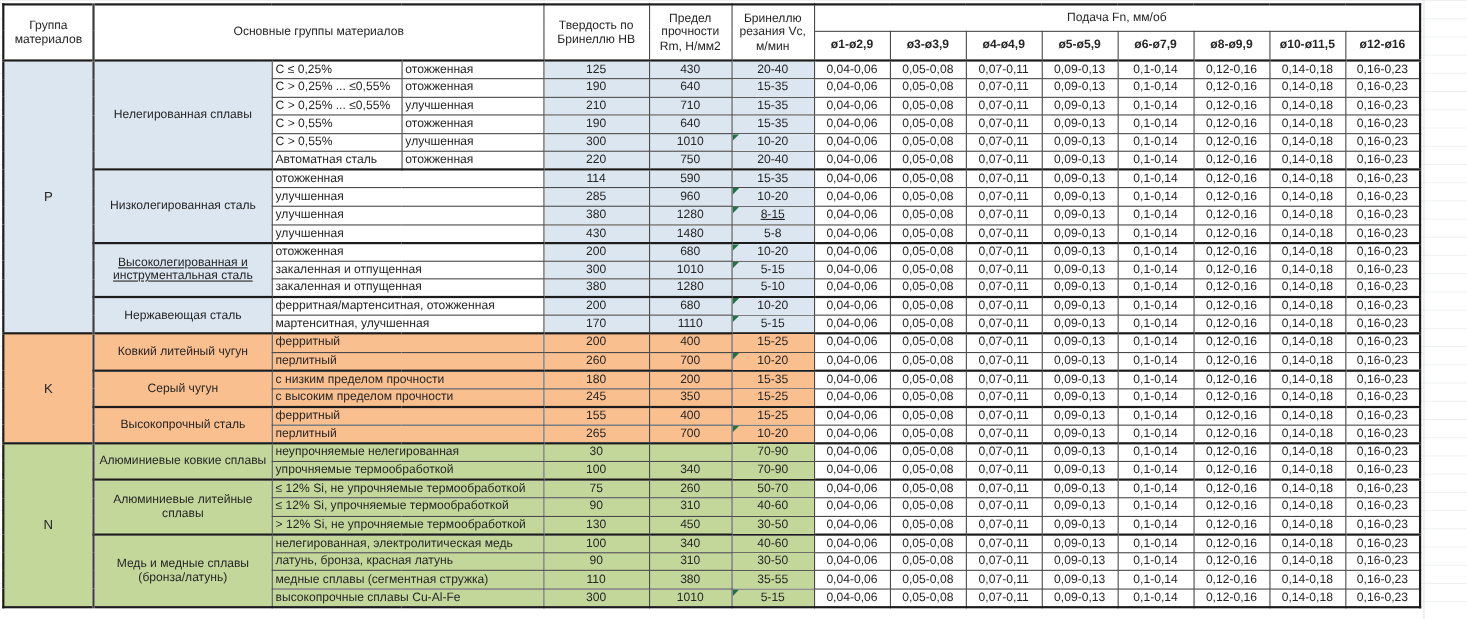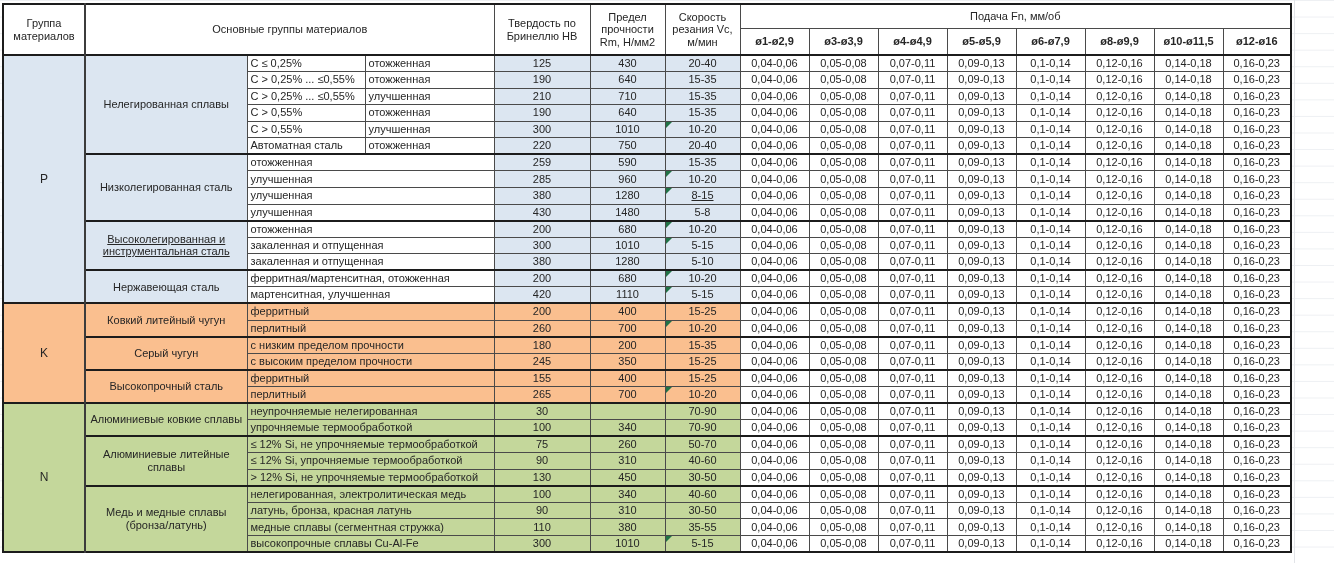--- a/index.html
+++ b/index.html
@@ -50,21 +50,21 @@
         <col style="width:69px">
         <col style="width:69px">
         <col style="width:68px">
     </colgroup>
     <thead>
       <tr class="r1">
         <th rowspan="2" class="thick-r">Группа материалов</th>
         <th rowspan="2" colspan="3">Основные группы материалов</th>
         <th rowspan="2">Твердость по Бринеллю HB</th>
         <th rowspan="2">Предел прочности Rm, Н/мм2</th>
-        <th rowspan="2">Скорость резания Vc, м/мин</th>
+        <th rowspan="2">Бринеллю резания Vc, м/мин</th>
         <th colspan="8">Подача Fn, мм/об</th>
       </tr>
       <tr class="r2" id="diam-row">
           <th class="diam">ø1-ø2,9</th>
           <th class="diam">ø3-ø3,9</th>
           <th class="diam">ø4-ø4,9</th>
           <th class="diam">ø5-ø5,9</th>
           <th class="diam">ø6-ø7,9</th>
           <th class="diam">ø8-ø9,9</th>
           <th class="diam">ø10-ø11,5</th>
@@ -160,21 +160,21 @@
           <td class="num" style="background: rgb(255, 255, 255);">0,07-0,11</td>
           <td class="num" style="background: rgb(255, 255, 255);">0,09-0,13</td>
           <td class="num" style="background: rgb(255, 255, 255);">0,1-0,14</td>
           <td class="num" style="background: rgb(255, 255, 255);">0,12-0,16</td>
           <td class="num" style="background: rgb(255, 255, 255);">0,14-0,18</td>
           <td class="num" style="background: rgb(255, 255, 255);">0,16-0,23</td>
         </tr>
         <tr class="block-start">
           <td class="subgroup-cell" rowspan="4" style="background: rgb(220, 230, 241);">Низколегированная сталь</td>
           <td class="desc" colspan="2" style="background: rgb(255, 255, 255);">отожженная</td>
-          <td class="num" style="background: rgb(220, 230, 241);">259</td>
+          <td class="num" style="background: rgb(220, 230, 241);">114</td>
           <td class="num" style="background: rgb(220, 230, 241);">590</td>
           <td class="num vc-cell" style="background: rgb(220, 230, 241);">15-35</td>
           <td class="num" style="background: rgb(255, 255, 255);">0,04-0,06</td>
           <td class="num" style="background: rgb(255, 255, 255);">0,05-0,08</td>
           <td class="num" style="background: rgb(255, 255, 255);">0,07-0,11</td>
           <td class="num" style="background: rgb(255, 255, 255);">0,09-0,13</td>
           <td class="num" style="background: rgb(255, 255, 255);">0,1-0,14</td>
           <td class="num" style="background: rgb(255, 255, 255);">0,12-0,16</td>
           <td class="num" style="background: rgb(255, 255, 255);">0,14-0,18</td>
           <td class="num" style="background: rgb(255, 255, 255);">0,16-0,23</td>
@@ -274,21 +274,21 @@
           <td class="num" style="background: rgb(255, 255, 255);">0,05-0,08</td>
           <td class="num" style="background: rgb(255, 255, 255);">0,07-0,11</td>
           <td class="num" style="background: rgb(255, 255, 255);">0,09-0,13</td>
           <td class="num" style="background: rgb(255, 255, 255);">0,1-0,14</td>
           <td class="num" style="background: rgb(255, 255, 255);">0,12-0,16</td>
           <td class="num" style="background: rgb(255, 255, 255);">0,14-0,18</td>
           <td class="num" style="background: rgb(255, 255, 255);">0,16-0,23</td>
         </tr>
         <tr>
           <td class="desc" colspan="2" style="background: rgb(255, 255, 255);">мартенситная, улучшенная</td>
-          <td class="num" style="background: rgb(220, 230, 241);">420</td>
+          <td class="num" style="background: rgb(220, 230, 241);">170</td>
           <td class="num" style="background: rgb(220, 230, 241);">1110</td>
           <td class="num vc-cell" style="background: rgb(220, 230, 241);">5-15<span class="tri" style="border-top-color: rgb(33, 115, 70);"></span></td>
           <td class="num" style="background: rgb(255, 255, 255);">0,04-0,06</td>
           <td class="num" style="background: rgb(255, 255, 255);">0,05-0,08</td>
           <td class="num" style="background: rgb(255, 255, 255);">0,07-0,11</td>
           <td class="num" style="background: rgb(255, 255, 255);">0,09-0,13</td>
           <td class="num" style="background: rgb(255, 255, 255);">0,1-0,14</td>
           <td class="num" style="background: rgb(255, 255, 255);">0,12-0,16</td>
           <td class="num" style="background: rgb(255, 255, 255);">0,14-0,18</td>
           <td class="num" style="background: rgb(255, 255, 255);">0,16-0,23</td>

